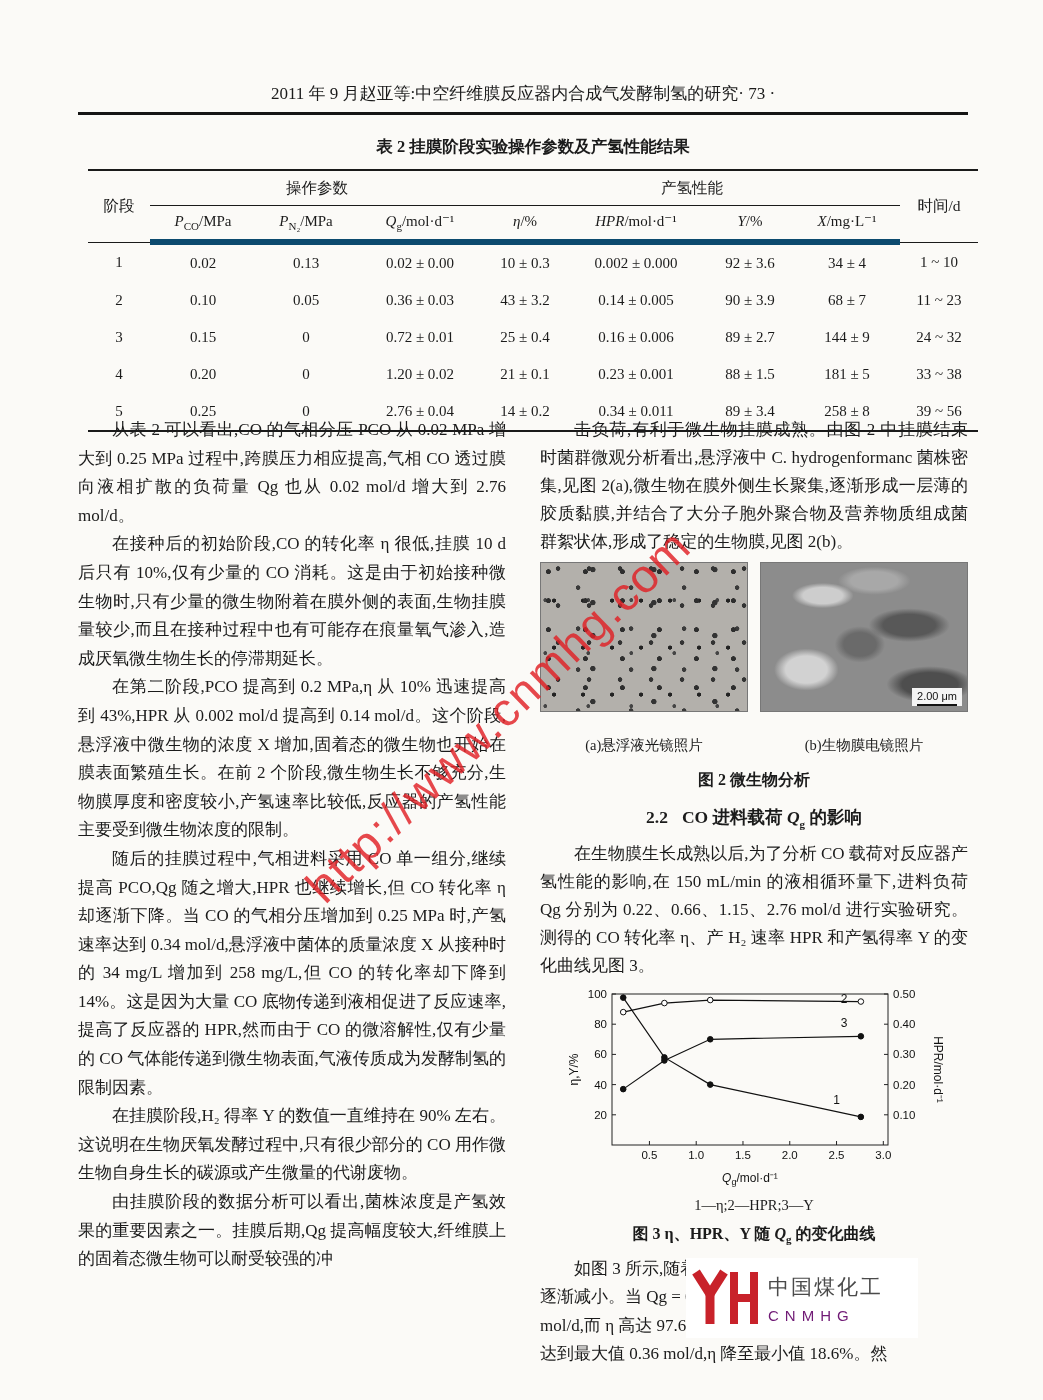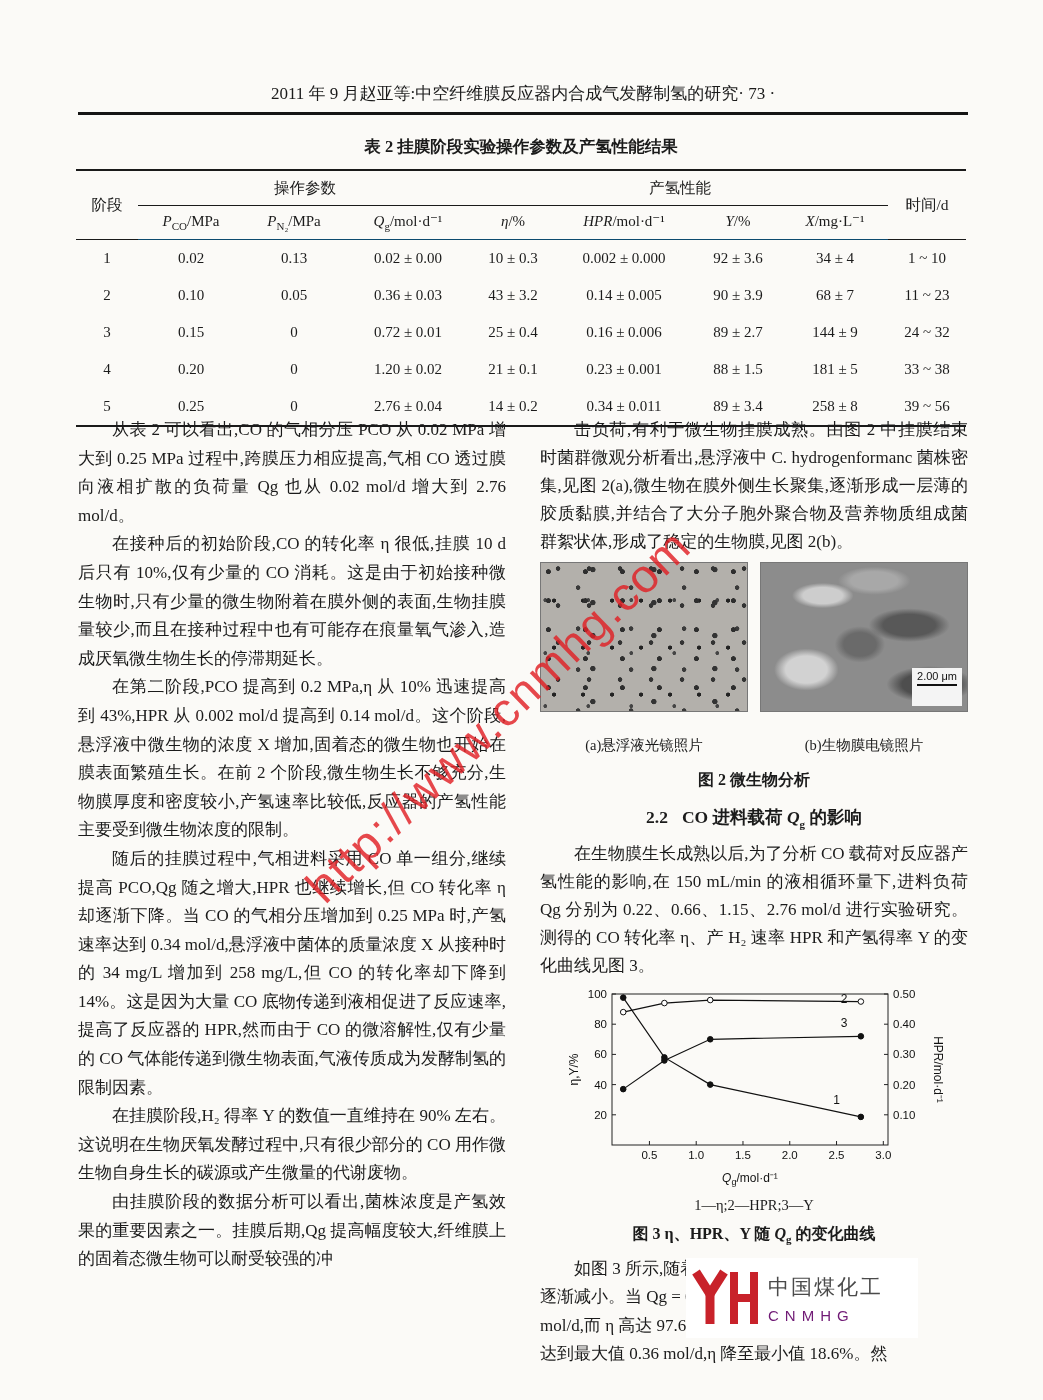--- a/index.html
+++ b/index.html
@@ -15,29 +15,29 @@
   .page-header {
     position: absolute; top: 82px; left: 78px; width: 890px;
     display: flex; justify-content: center; align-items: baseline;
     font-size: 17px;
   }
   .header-rule {
     position: absolute; top: 112px; left: 78px; width: 890px;
     height: 3px; background: #151515;
   }
   
-  .table-block { position: absolute; top: 136px; left: 76px; width: 890px; }
+  .table-block { position: absolute; top: 136px; left: 88px; width: 890px; }
   .table-title { text-align: center; font-weight: bold; font-size: 16.5px; margin-bottom: 11px; }
   table { width: 100%; border-collapse: collapse; font-size: 15px; }
   table { border-top: 2px solid #1a1a1a; border-bottom: 2px solid #1a1a1a; }
   th, td { text-align: center; font-weight: normal; }
   tr.group-row th { padding: 7px 2px 6px; font-size: 15.5px; }
   tr.group-row th.grp { border-bottom: 1px solid #1a1a1a; }
   tr.group-row th.span2 { border-bottom: 1px solid #1a1a1a; vertical-align: middle; }
-  tr.sub-row th { padding: 6px 2px 7px; border-bottom: 1px solid #0c4a6e; }
+  tr.sub-row th { padding: 6px 2px 7px; border-bottom: 6px solid #0c4a6e; }
   td { padding: 10px 2px; }
   i { font-style: italic; }
   sub { font-size: 11px; }
   
   .col { position: absolute; top: 416px; width: 428px; overflow: hidden; }
   .col-left  { left: 78px;  height: 982px; }
   .col-right { left: 540px; height: 982px; }
   .col p {
     font-size: 17px; line-height: 28.6px; text-align: justify;
     text-indent: 2em;
@@ -63,21 +63,21 @@
     background-image:
       radial-gradient(ellipse 44px 18px at 30% 22%, #cdcdcd 0 45%, transparent 70%),
       radial-gradient(ellipse 58px 24px at 72% 42%, #585858 0 45%, transparent 70%),
       radial-gradient(ellipse 46px 30px at 22% 72%, #d2d2d2 0 45%, transparent 70%),
       radial-gradient(ellipse 62px 26px at 82% 82%, #4e4e4e 0 45%, transparent 70%),
       radial-gradient(ellipse 52px 20px at 55% 12%, #a8a8a8 0 45%, transparent 70%),
       radial-gradient(ellipse 36px 26px at 48% 55%, #6a6a6a 0 45%, transparent 70%);
   }
   .scale-chip {
     position: absolute; right: 5px; bottom: 5px;
-    background: #f4f4f4; padding: 2px 5px 20px;
+    background: #f4f4f4; padding: 2px 5px 0;
     font-family: "Liberation Sans", sans-serif; font-size: 11px; color: #111;
   }
   .scale-chip .bar { height: 2px; background: #111; margin-top: 2px; }
   .fig2-subcaps { display: flex; gap: 12px; margin-top: 24px; }
   .fig2-subcaps div { width: 208px; text-align: center; font-size: 14.5px; }
   .fig-caption { text-align: center; font-weight: bold; font-size: 16px; margin-top: 15px; }
   
   .section-h { font-size: 17.5px; font-weight: bold; margin: 14px 12px 10px; text-align: center; }
   .section-h .num { margin-right: 14px; }
   

